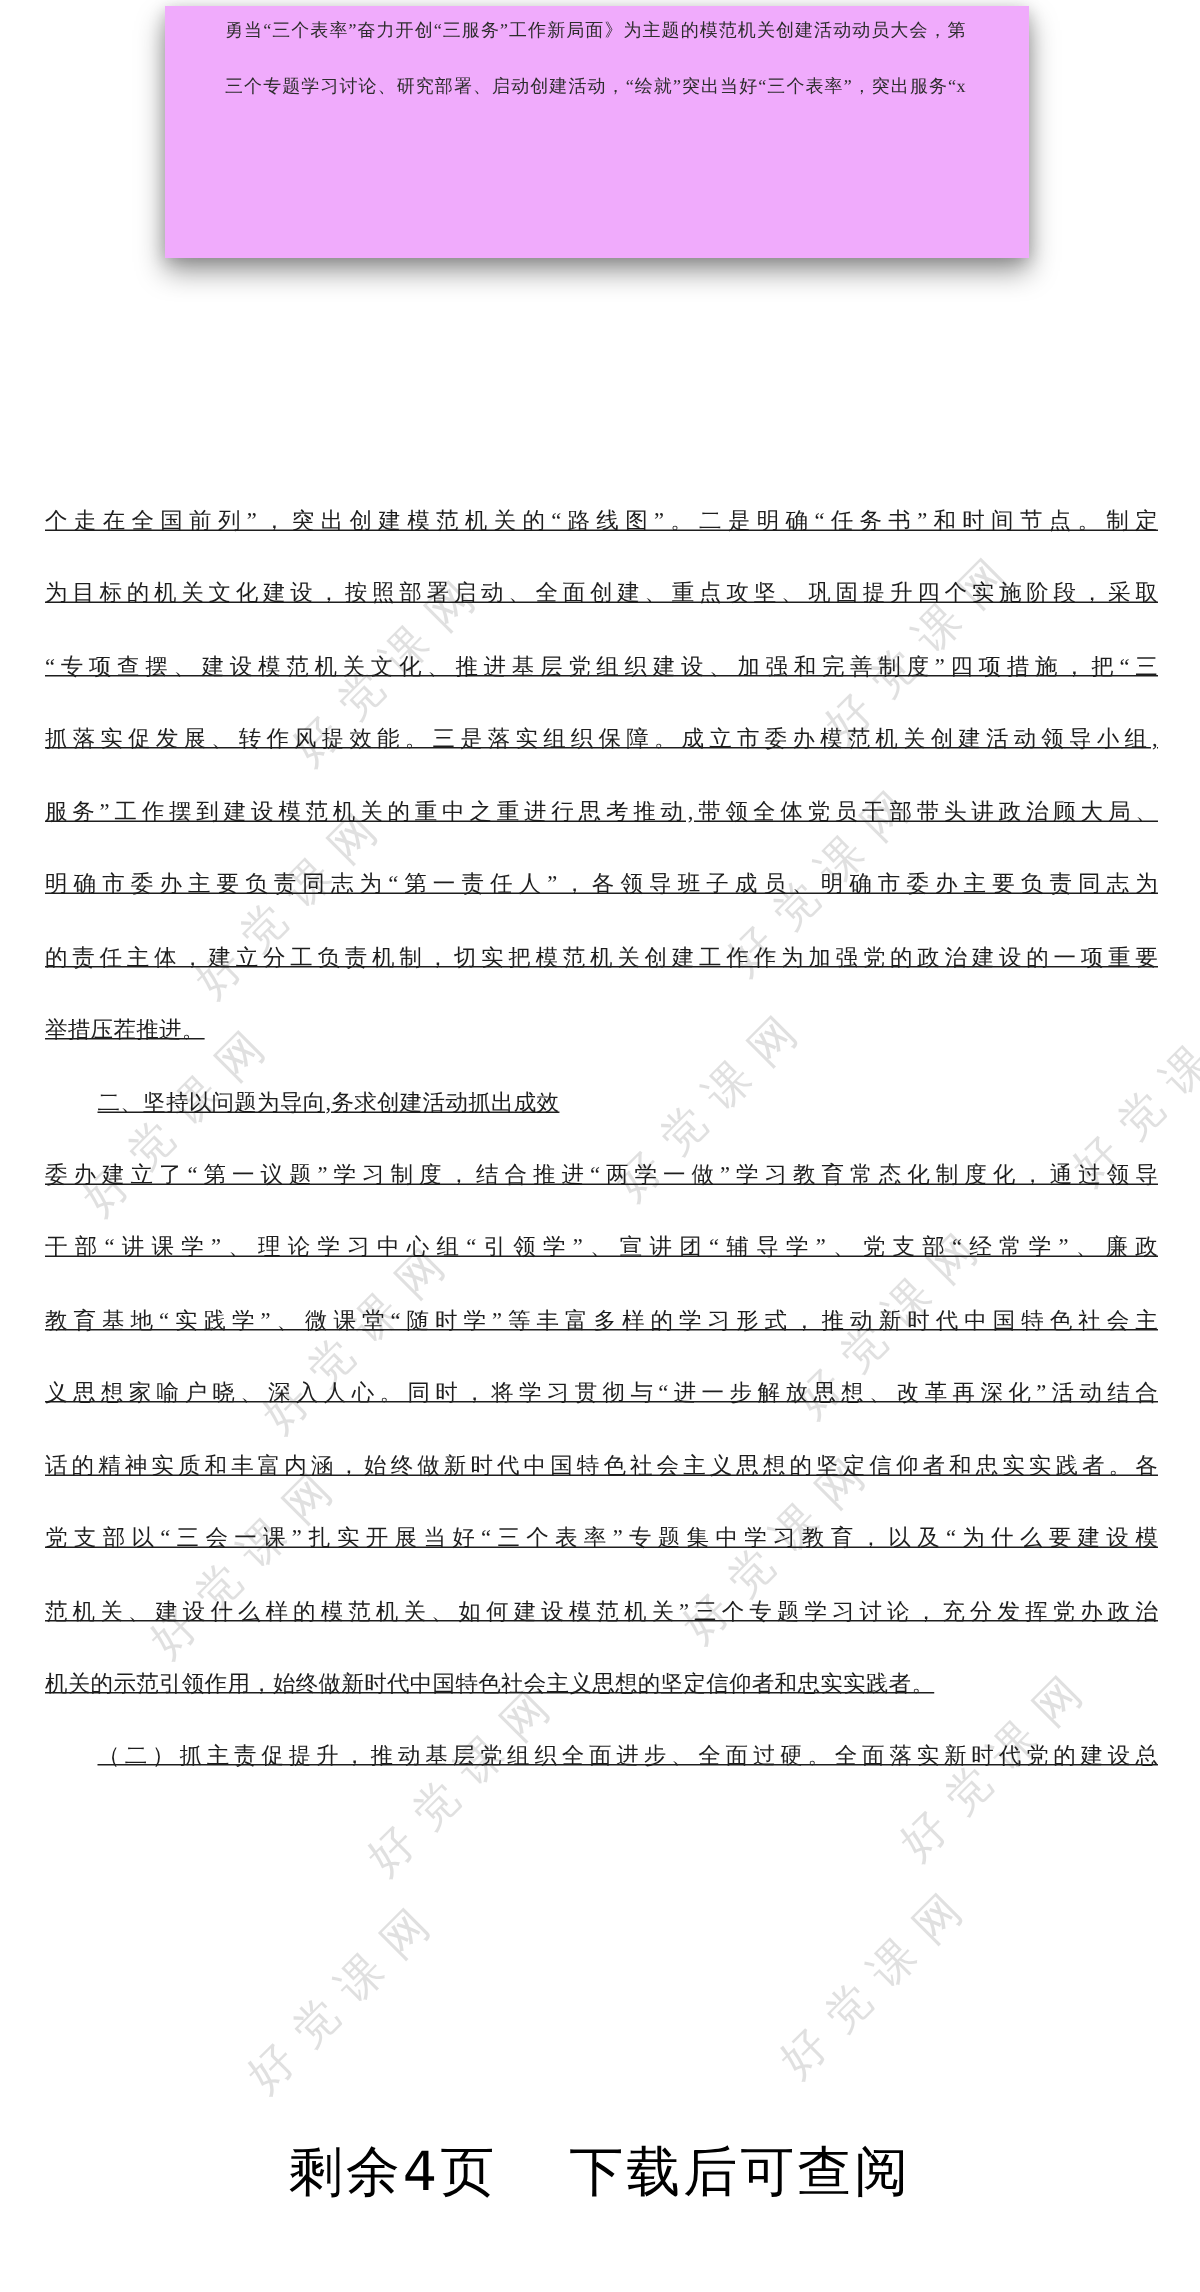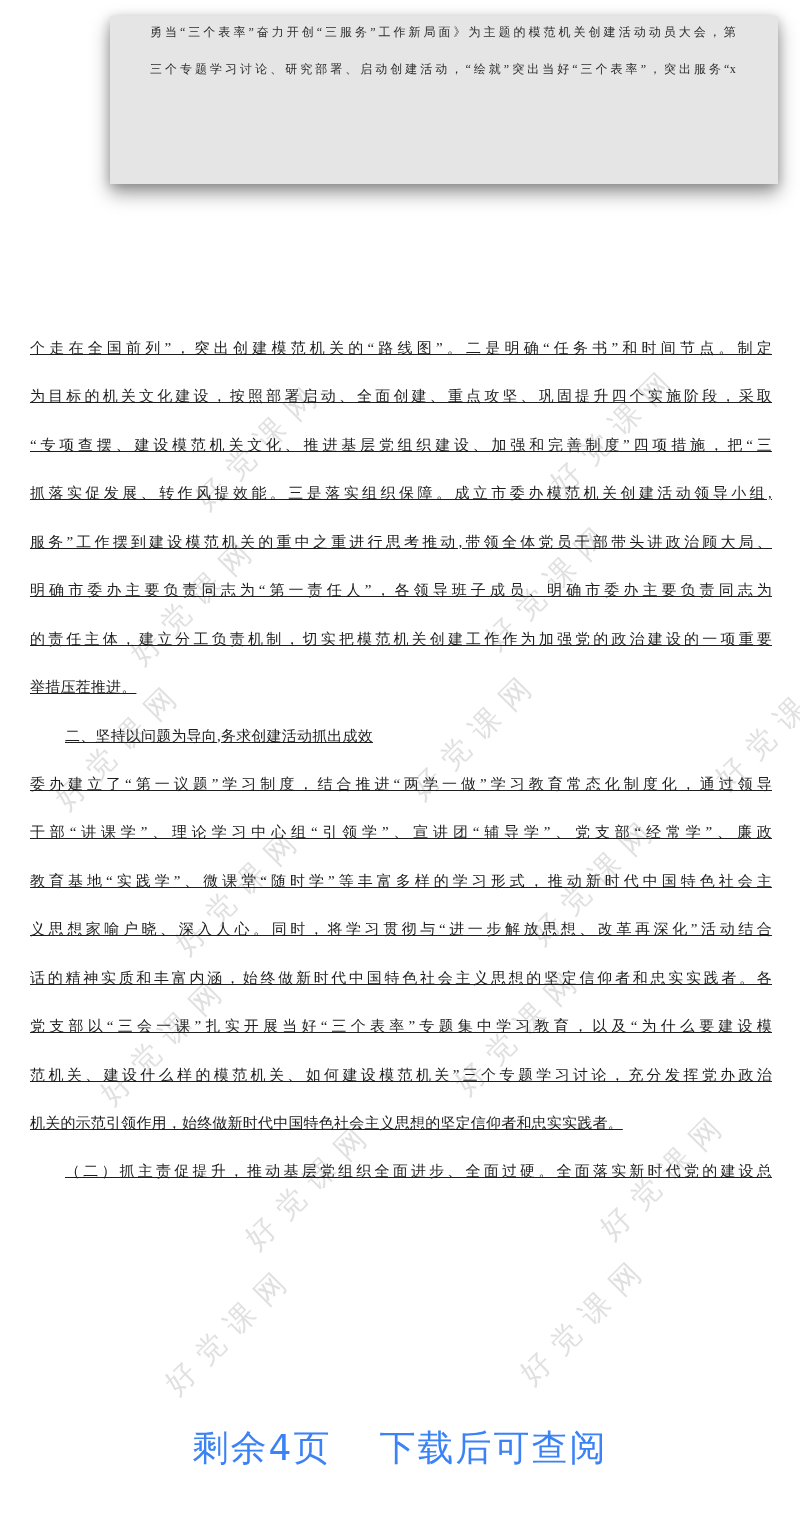--- a/index.html
+++ b/index.html
@@ -7,23 +7,23 @@
     width:800px;height:1528px;
     background:#ffffff;
     position:relative;
     overflow:hidden;
     font-family:"Liberation Serif","DejaVu Serif",serif;
   }
 
   
   .prev-page{
     position:absolute;
-    left:110px;top:16px;
-    width:668px;height:168px;
-    background:#e5e5e5;
+    left:110px;top:4px;
+    width:576px;height:168px;
+    background:#f0abfc;
     box-shadow:0 9px 18px rgba(0,0,0,0.40), 0 2px 10px rgba(0,0,0,0.18);
     box-sizing:border-box;
     padding:9px 42px 0 40px;
   }
   .fline{
     height:37px;
     line-height:15px;
     font-size:12px;
     color:#2d2d2d;
     text-align:justify;
@@ -60,21 +60,21 @@
     font-family:"Liberation Serif","DejaVu Serif",serif;
   }
 
   
   .footer{
     position:absolute;
     left:0;right:0;top:1424px;
     text-align:center;
     font-family:"DejaVu Sans","Liberation Sans",sans-serif;
     font-size:36px;
-    color:#3b82f6;
+    color:#000000;
     letter-spacing:2px;
     cursor:pointer;
   }
   .footer .hint{margin-left:48px;}
 </style>
 </head>
 <body>
 
 <div id="wm-layer">
     <span class="wm" style="left: 260px; top: 445px;">好党课网</span>

